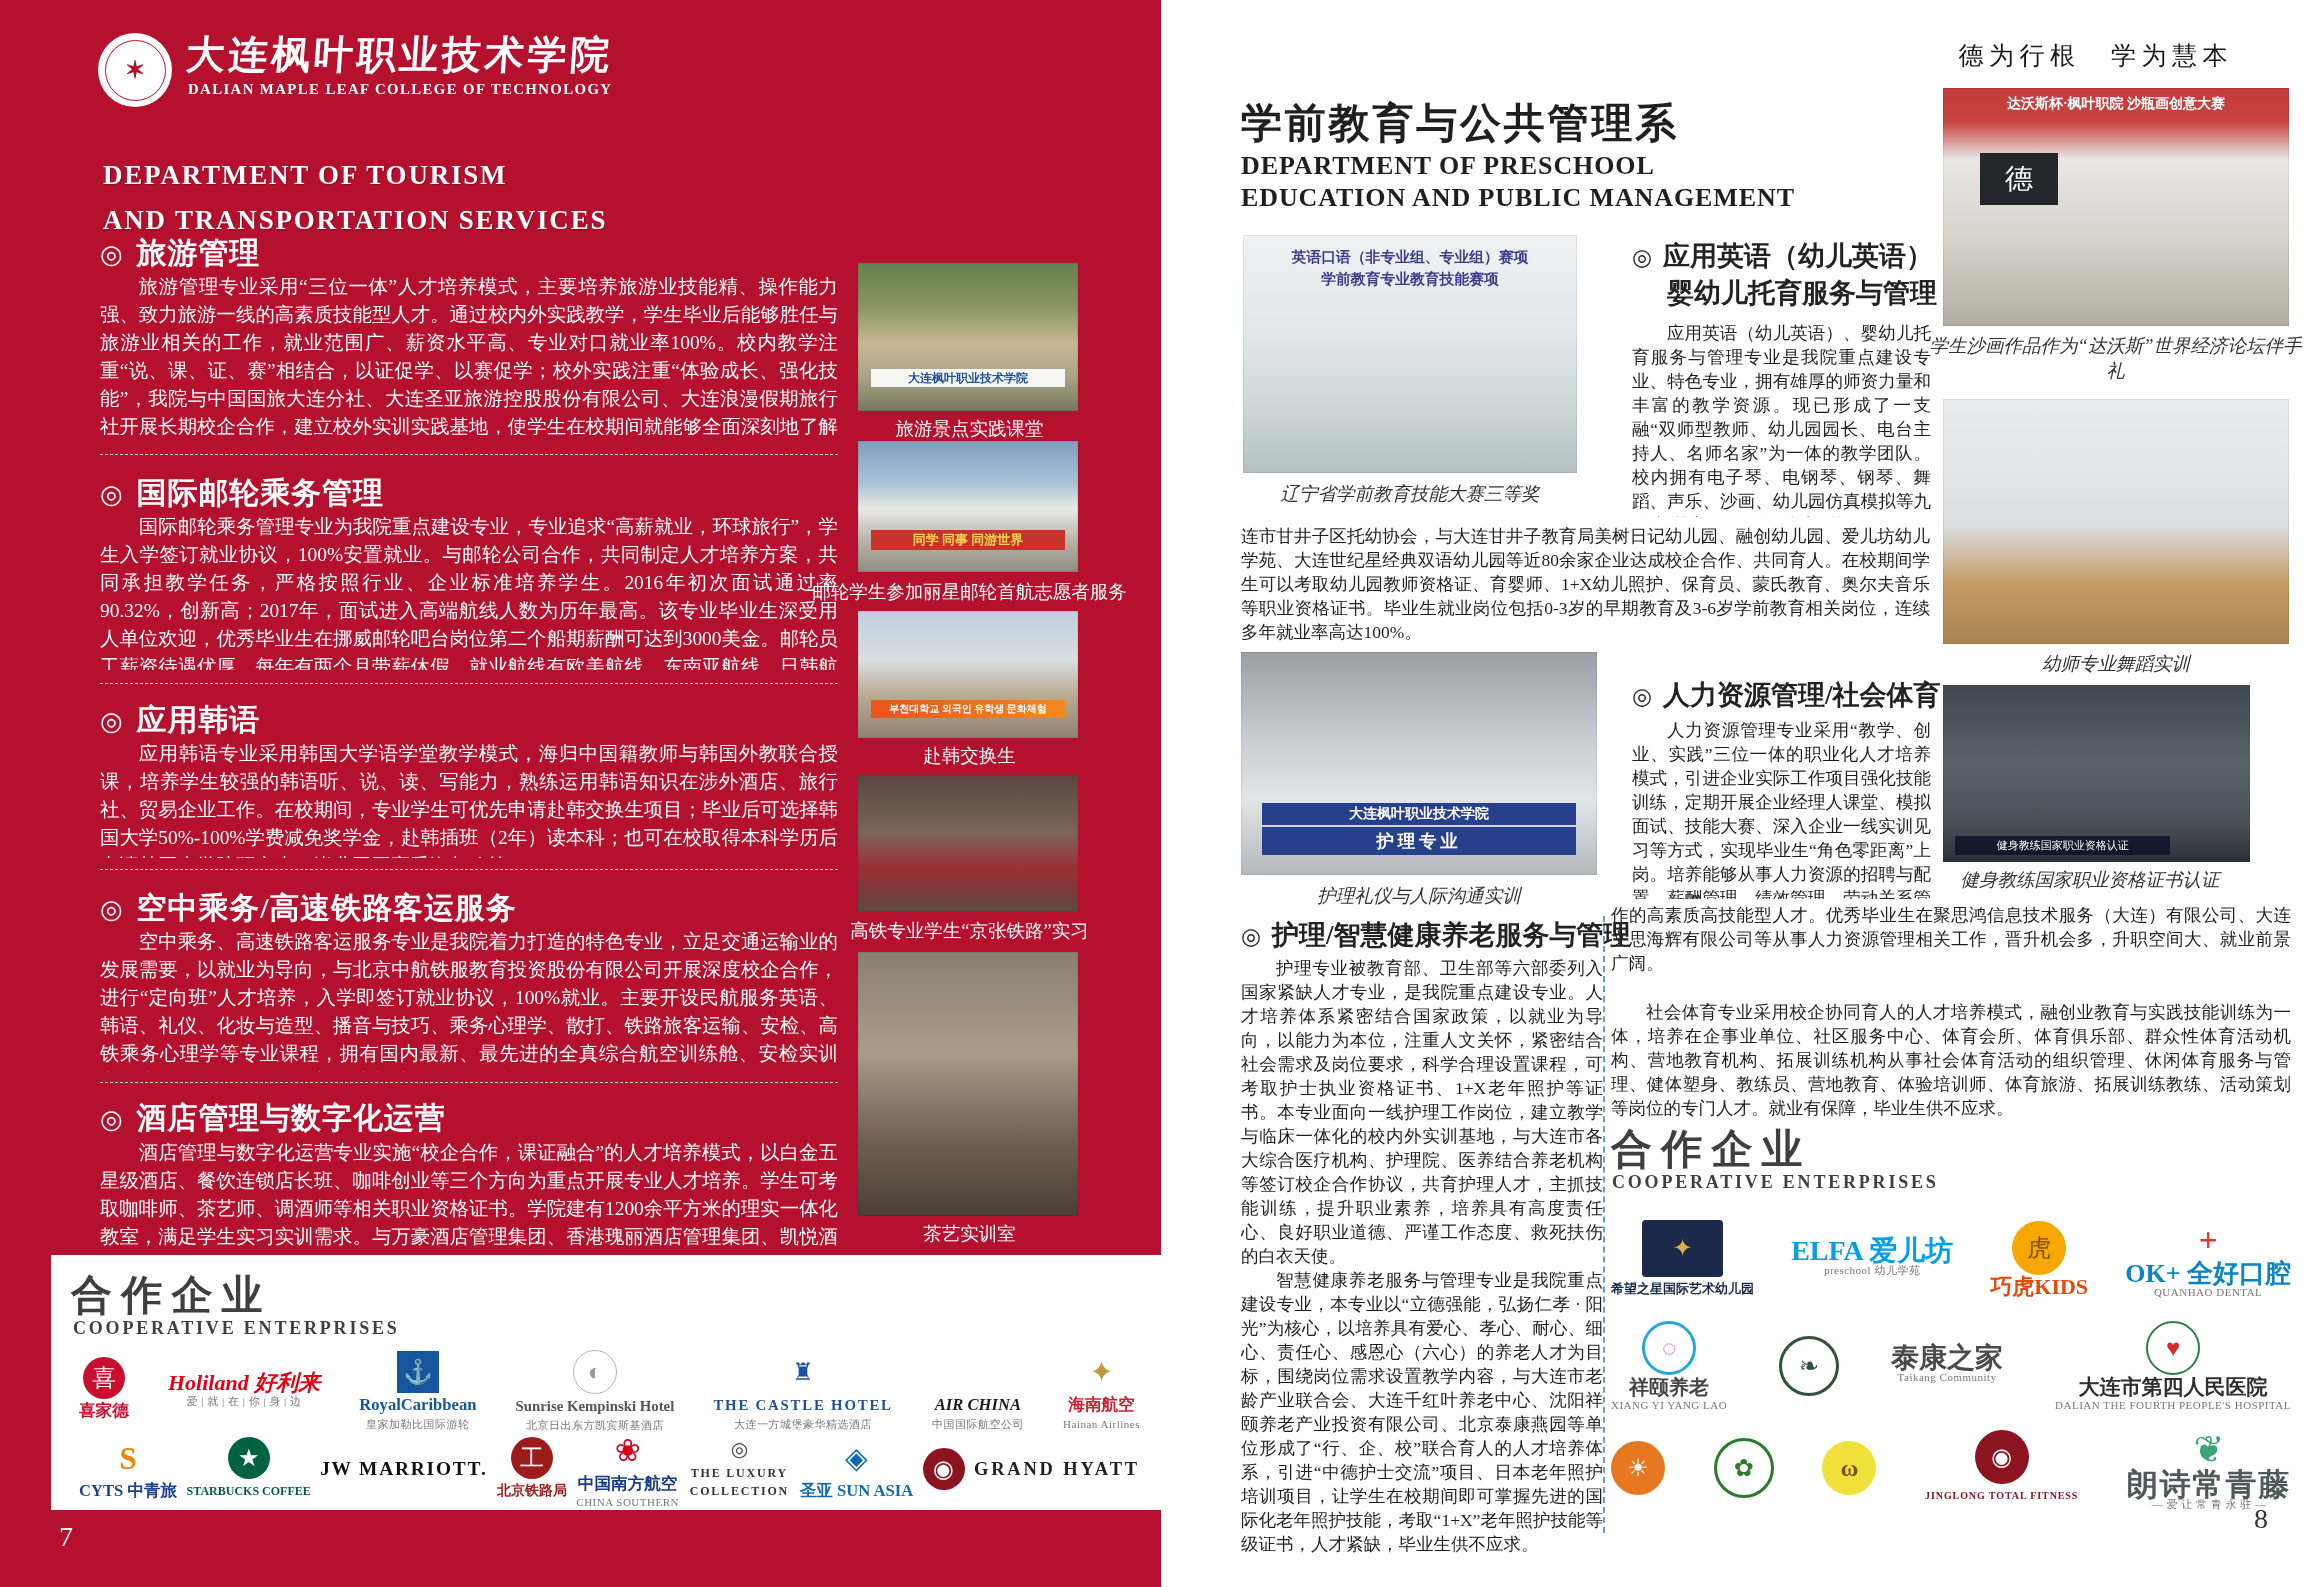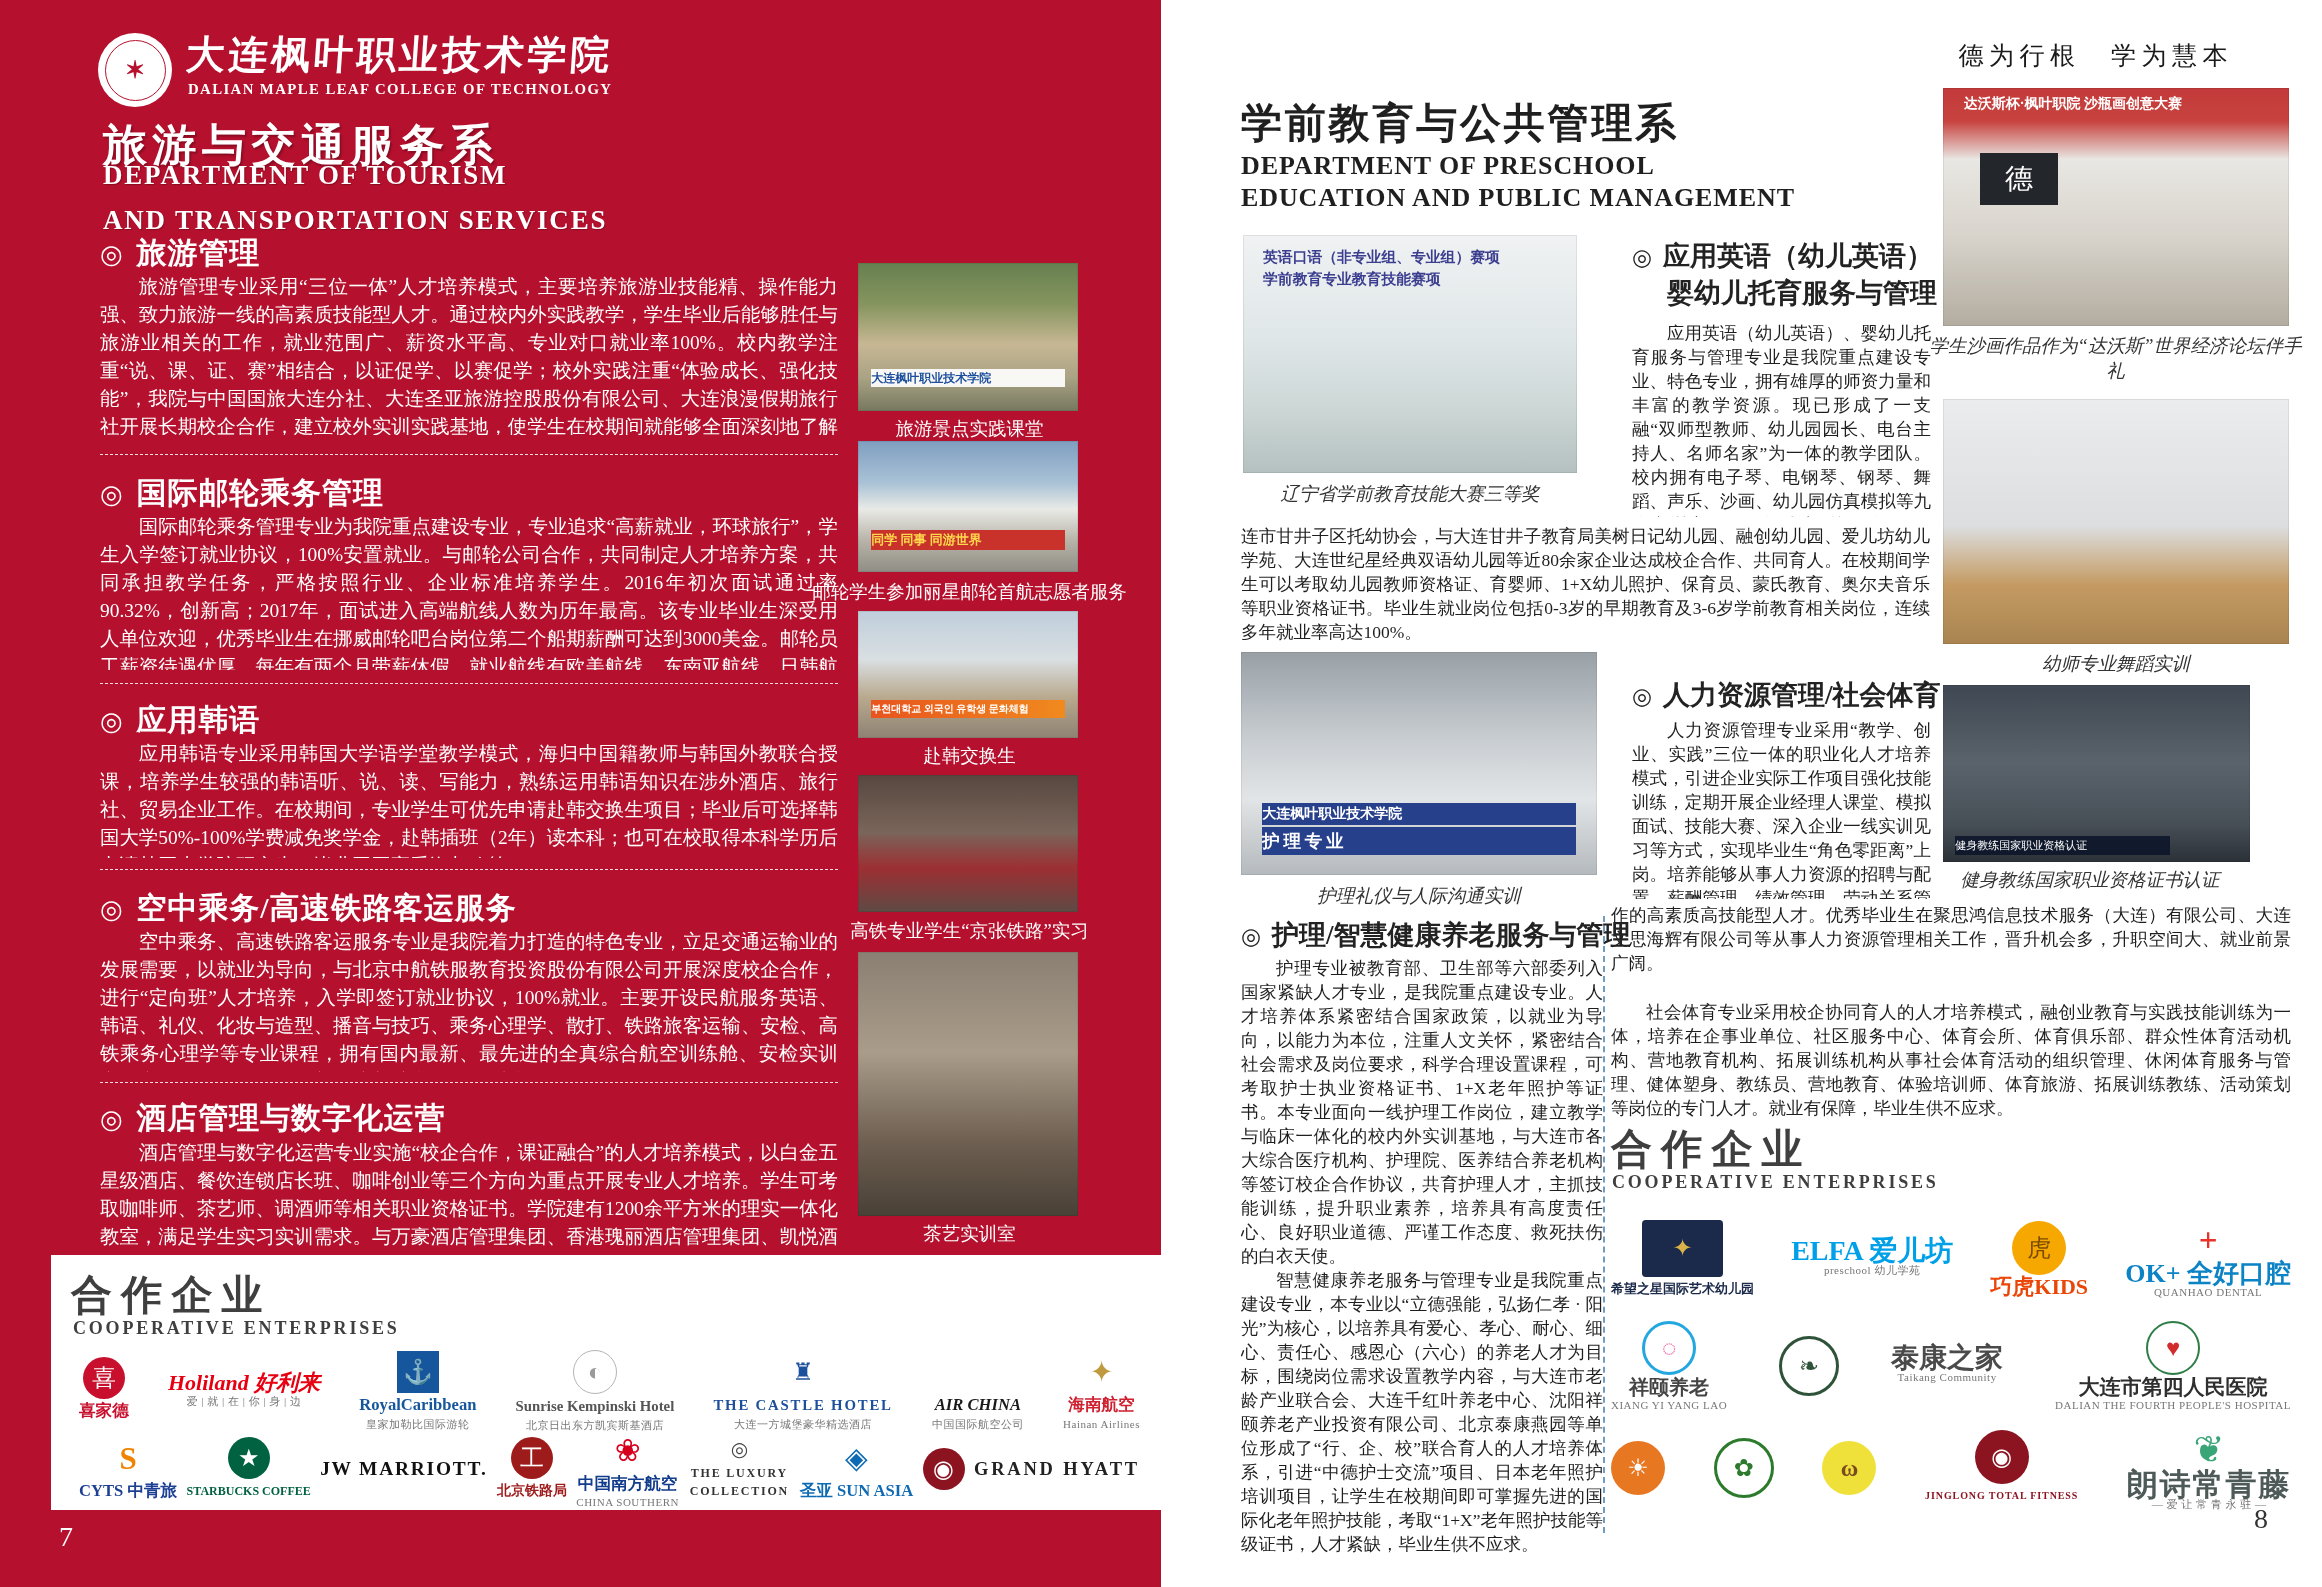--- a/index.html
+++ b/index.html
@@ -19,21 +19,21 @@
         color:#fff;text-shadow:1.8px 1.8px 1.8px rgba(0,0,0,.25);}
   .dept-en-l{position:absolute;left:103px;font-size:27px;font-weight:bold;letter-spacing:1.8px;color:#fff;
         text-shadow:0.9px 0.9px 0.9px rgba(0,0,0,.25);}
   .sec-h{position:absolute;left:100px;font-size:30px;font-weight:bold;color:#fff;letter-spacing:0.9px;}
   .sec-h .ring{font-size:26px;margin-right:13px;}
   .sec-b{position:absolute;left:100px;width:738px;font-size:19.4px;line-height:28px;color:#fff;
         text-align:justify;text-indent:2em;overflow:hidden;}
   .sep{position:absolute;left:100px;width:738px;height:0;border-top:1.8px dashed rgba(255,255,255,.85);}
   .photo{position:absolute;overflow:hidden;box-shadow:0 0 0 0.9px rgba(0,0,0,.08) inset;}
   .pcap{position:absolute;left:794px;width:351px;text-align:center;font-size:18.5px;color:#fff;line-height:24px;}
-  .banner{position:absolute;left:6%;width:88%;white-space:nowrap;overflow:hidden;}
+  .banner{position:absolute;left:6%;width:88%;text-align:center;white-space:nowrap;overflow:hidden;}
   
   .g-tiger{background:linear-gradient(180deg,#66804f 0%,#86955f 28%,#c7b794 55%,#a9a284 78%,#76785f 100%);}
   .g-cruise{background:linear-gradient(180deg,#7f9ec0 0%,#a9c2d6 32%,#e9eae6 52%,#b7b3a8 76%,#8f8d85 100%);}
   .g-korea{background:linear-gradient(180deg,#bfcedb 0%,#d9dfe2 38%,#b9a98e 68%,#8e8273 100%);}
   .g-rail{background:linear-gradient(180deg,#57483f 0%,#7a655a 42%,#9c2f33 68%,#5f4a44 100%);}
   .g-tea{background:linear-gradient(180deg,#8a7f72 0%,#a99c8a 38%,#6e5f51 72%,#494036 100%);}
   .g-preschool{background:linear-gradient(180deg,#f0f2f3 0%,#e0e7e9 42%,#cfd9d8 70%,#b4c1c0 100%);}
   .g-sand{background:linear-gradient(180deg,#c23a3a 0%,#c8433f 14%,#e9e7e3 30%,#d8d4cc 62%,#b3aca0 100%);}
   .g-dance{background:linear-gradient(180deg,#eaecee 0%,#dcdedf 52%,#c49a62 76%,#a98450 100%);}
   .g-nurse{background:linear-gradient(180deg,#98a0a6 0%,#c7ccd0 38%,#e2e5e7 66%,#b4b9bd 100%);}
@@ -65,21 +65,20 @@
 <div class="canvas">
 
   <div class="left-page">
 
     <div class="seal">
       <div class="seal-inner">✶</div>
     </div>
     <div class="college-cn">大连枫叶职业技术学院</div>
     <div class="college-en">DALIAN MAPLE LEAF COLLEGE OF TECHNOLOGY</div>
 
-    <div class="dept-cn-l">旅游与交通服务系</div>
     <div class="dept-en-l" style="top:160px;">DEPARTMENT OF TOURISM</div>
     <div class="dept-en-l" style="top:205px;">AND TRANSPORTATION SERVICES</div>
 
     <div class="sec-h" style="top:233px;"><span class="ring">◎</span><span>旅游管理</span></div>
     <div class="sec-b" style="top:273px;height:162px;">旅游管理专业采用“三位一体”人才培养模式，主要培养旅游业技能精、操作能力强、致力旅游一线的高素质技能型人才。通过校内外实践教学，学生毕业后能够胜任与旅游业相关的工作，就业范围广、薪资水平高、专业对口就业率100%。校内教学注重“说、课、证、赛”相结合，以证促学、以赛促学；校外实践注重“体验成长、强化技能”，我院与中国国旅大连分社、大连圣亚旅游控股股份有限公司、大连浪漫假期旅行社开展长期校企合作，建立校外实训实践基地，使学生在校期间就能够全面深刻地了解旅游行业，全方位体验从事旅游工作的乐趣，并掌握岗位所需技能。</div>
     <div class="sep" style="top:454px;"></div>
 
     <div class="sec-h" style="top:473px;"><span class="ring">◎</span><span>国际邮轮乘务管理</span></div>
     <div class="sec-b" style="top:513px;height:157px;">国际邮轮乘务管理专业为我院重点建设专业，专业追求“高薪就业，环球旅行”，学生入学签订就业协议，100%安置就业。与邮轮公司合作，共同制定人才培养方案，共同承担教学任务，严格按照行业、企业标准培养学生。2016年初次面试通过率90.32%，创新高；2017年，面试进入高端航线人数为历年最高。该专业毕业生深受用人单位欢迎，优秀毕业生在挪威邮轮吧台岗位第二个船期薪酬可达到3000美金。邮轮员工薪资待遇优厚，每年有两个月带薪休假，就业航线有欧美航线、东南亚航线、日韩航线等。</div>
     <div class="sep" style="top:683px;"></div>

